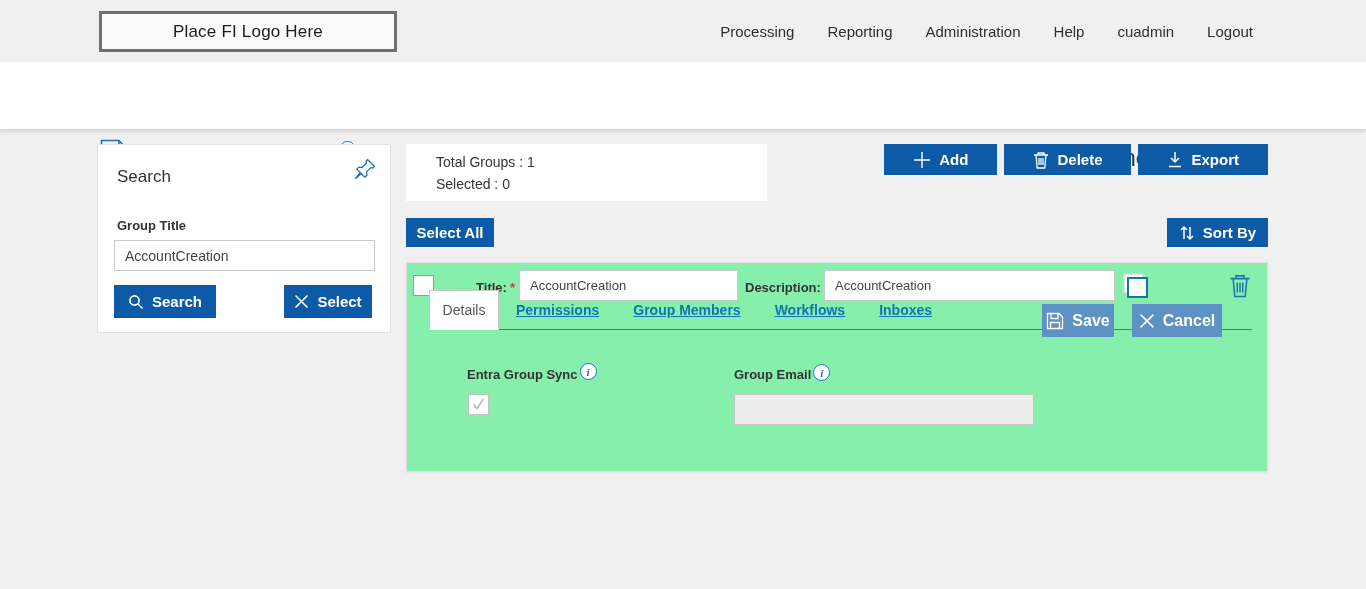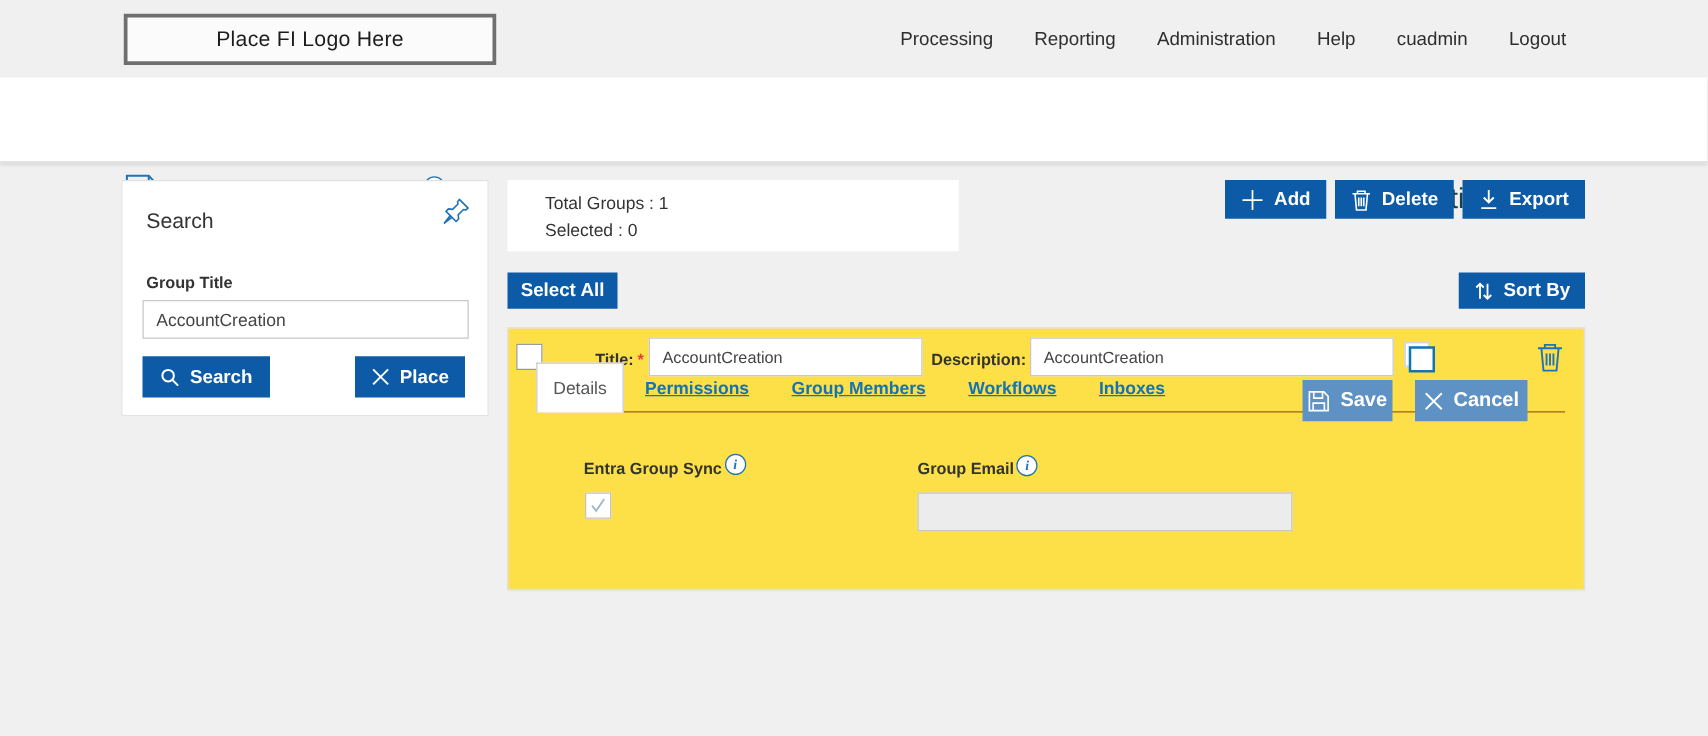--- a/index.html
+++ b/index.html
@@ -68,30 +68,30 @@
 
   
   .summary-card {
     position:absolute; left:406px; top:144px; width:361px; height:57px; background:#fff;
     display:flex; flex-direction:column; justify-content:center; gap:6px; padding-left:30px;
   }
   .summary-card div { font-size:14px; color:#333; }
 
   
   .top-actions { position:absolute; top:144px; right:98px; display:flex; gap:7px; }
-  .top-actions .btn { height:31px; padding:0 13px; }
+  .top-actions .btn { height:31px; padding:0 29px; }
 
   
   .selectall-btn { position:absolute; left:406px; top:218px; width:88px; height:29px; }
   .sortby-btn { position:absolute; right:98px; top:218px; width:101px; height:29px; }
 
   
   .editor-card {
     position:absolute; left:406px; top:262px; width:862px; height:210px;
-    background:#fde047; border:1px solid #e0e0e0; box-shadow:0 1px 2px rgba(0,0,0,.06);
+    background:#86efac; border:1px solid #e0e0e0; box-shadow:0 1px 2px rgba(0,0,0,.06);
   }
   .checkbox {
     position:absolute; width:21px; height:21px; background:#fff; border:1px solid #9a9a9a;
     display:flex; align-items:center; justify-content:center; cursor:pointer;
   }
   .checkbox .check-icon { display:none; color:#9fb8cc; }
   .checkbox[data-checked="true"] .check-icon { display:block; }
   .checkbox.disabled { border-color:#c3c3c3; cursor:default; }
   .row-checkbox { left:6px; top:12px; }
 
@@ -179,21 +179,21 @@
     <svg width="16" height="16" viewBox="0 0 16 16" fill="none" stroke="#fff" stroke-width="1.6">
       <circle cx="6.5" cy="6.5" r="4.6"></circle>
         <path d="M10 10 L14.5 14.5"></path>
     </svg>
     <span>Search</span>
   </button>
   <button class="btn clear-btn">
     <svg width="15" height="15" viewBox="0 0 15 15" fill="none" stroke="#fff" stroke-width="1.6">
       <path d="M1.5 1.5 L13.5 13.5 M13.5 1.5 L1.5 13.5"></path>
     </svg>
-    <span>Place</span>
+    <span>Select</span>
   </button>
 </div>
 
 <div class="summary-card">
   <div>Total Groups : 1</div>
   <div>Selected : 0</div>
 </div>
 
 <div class="top-actions">
   <button class="btn">

